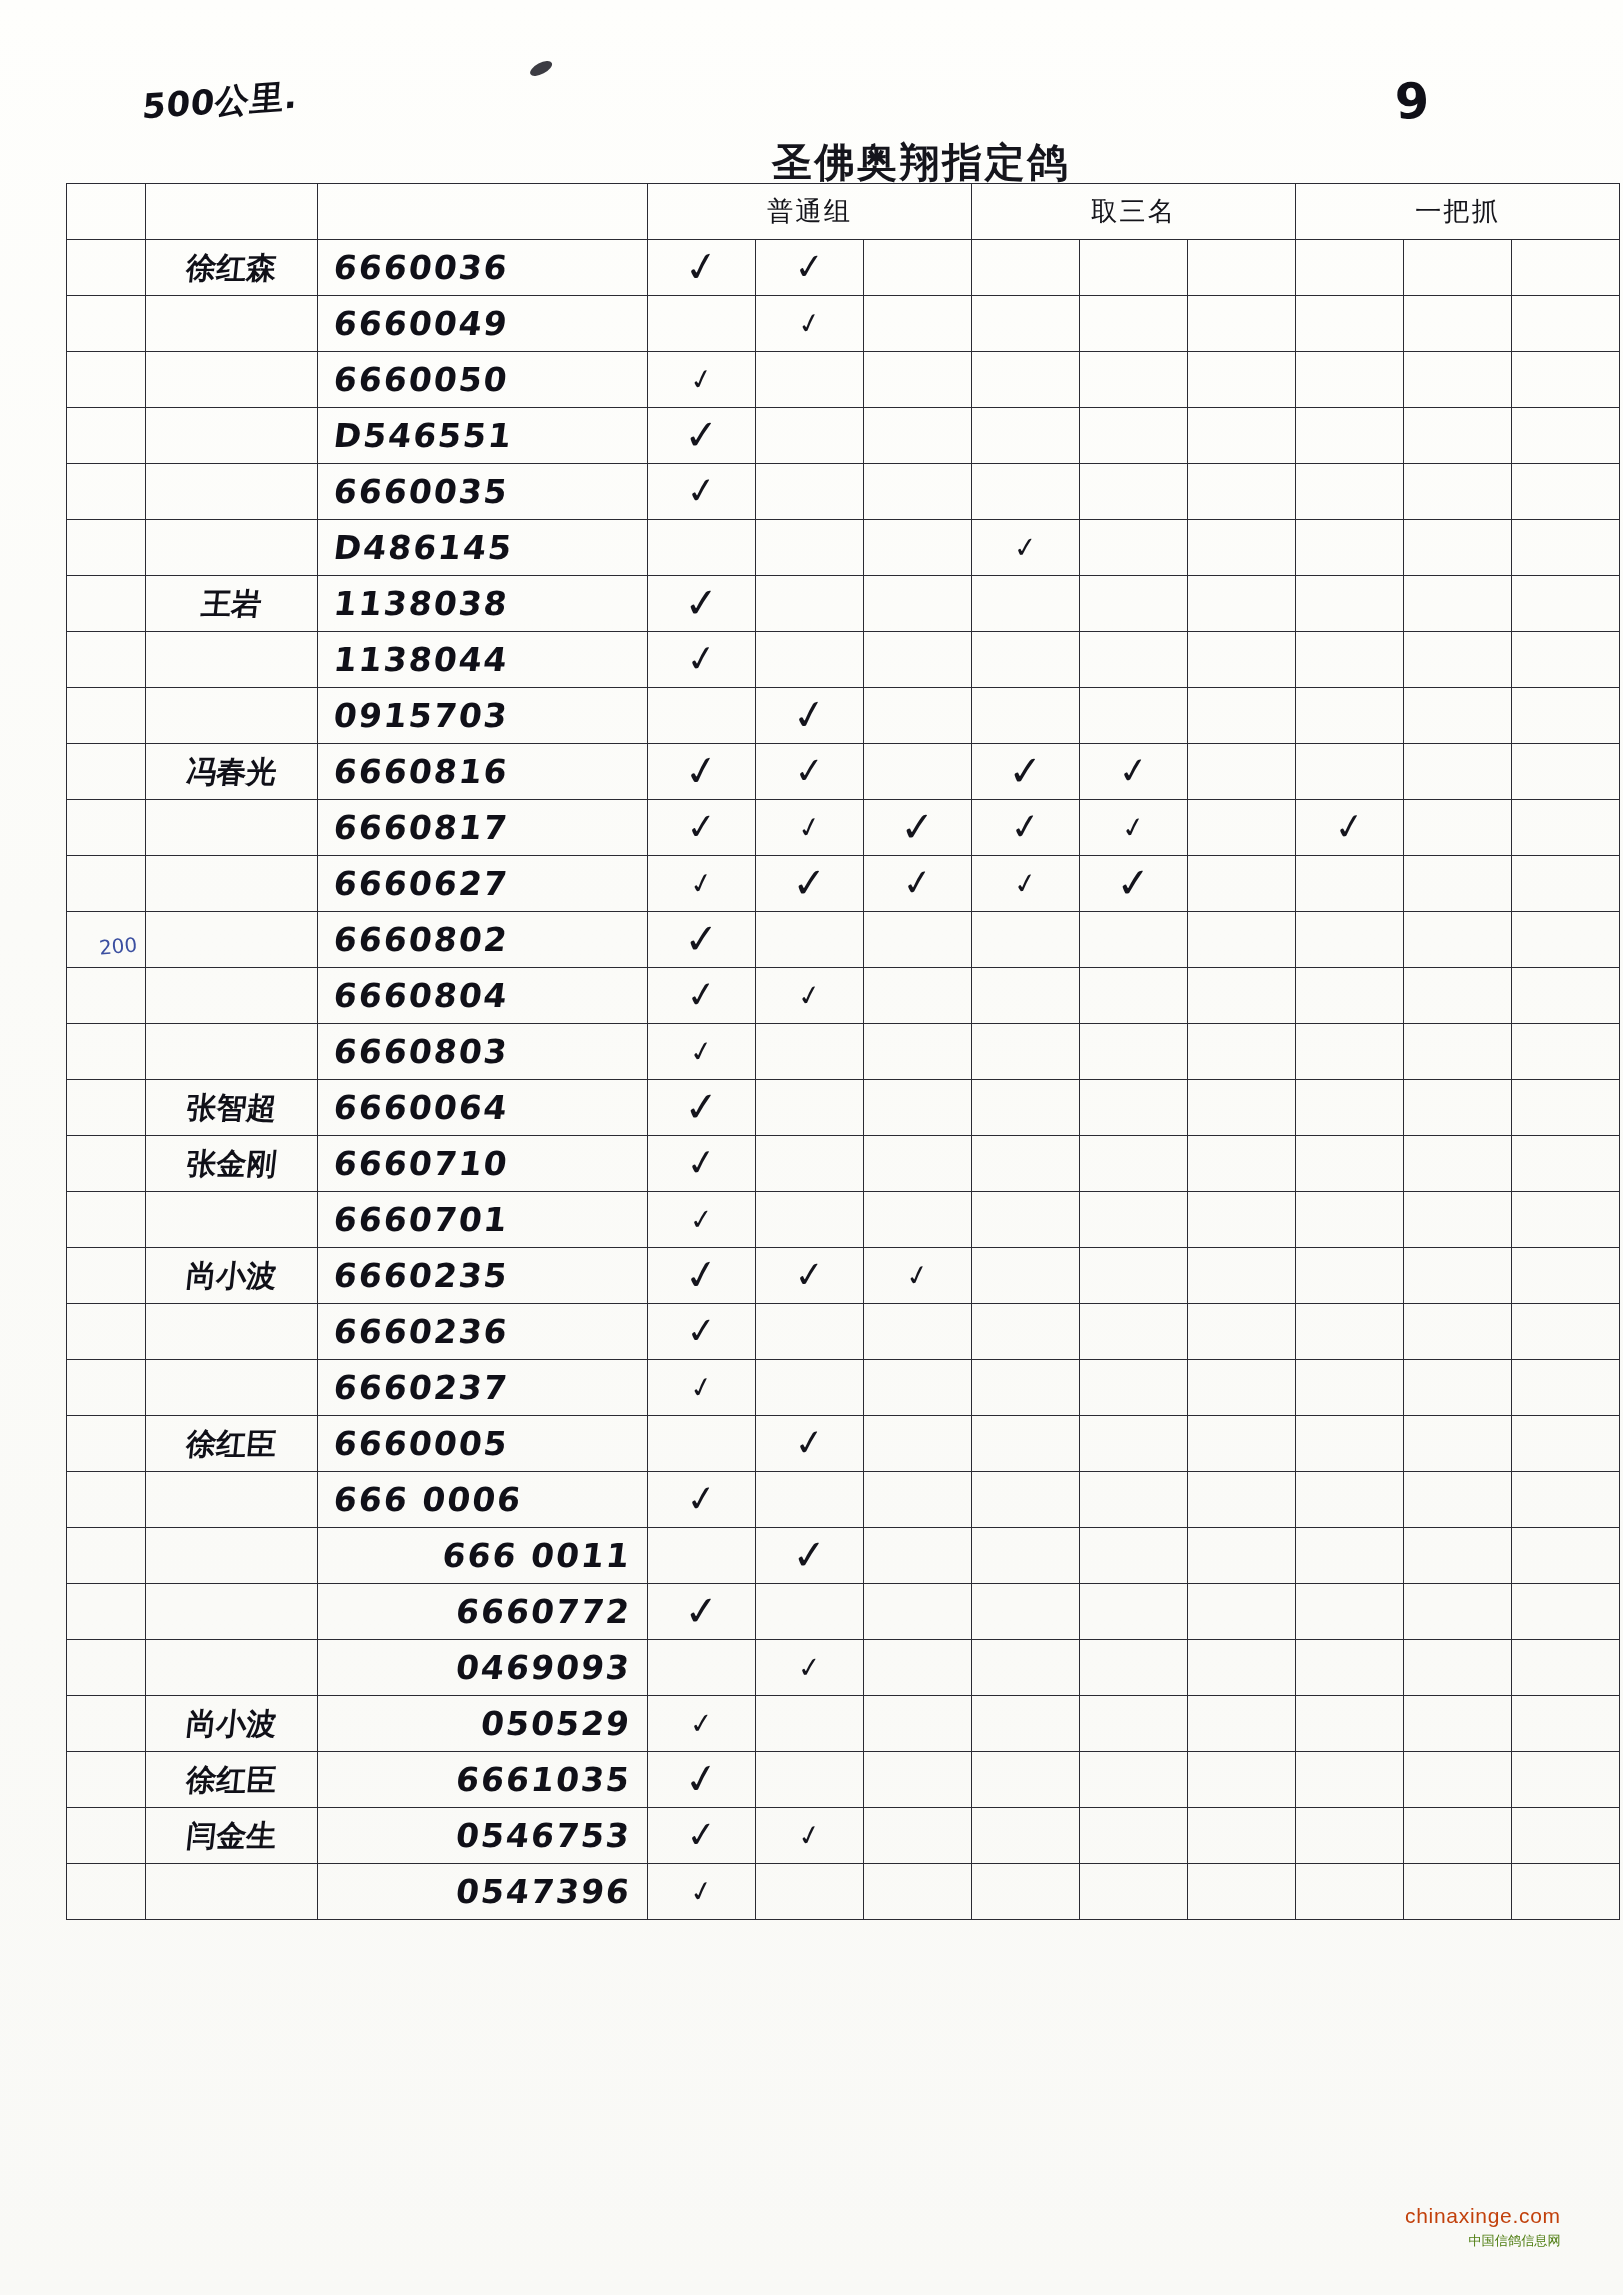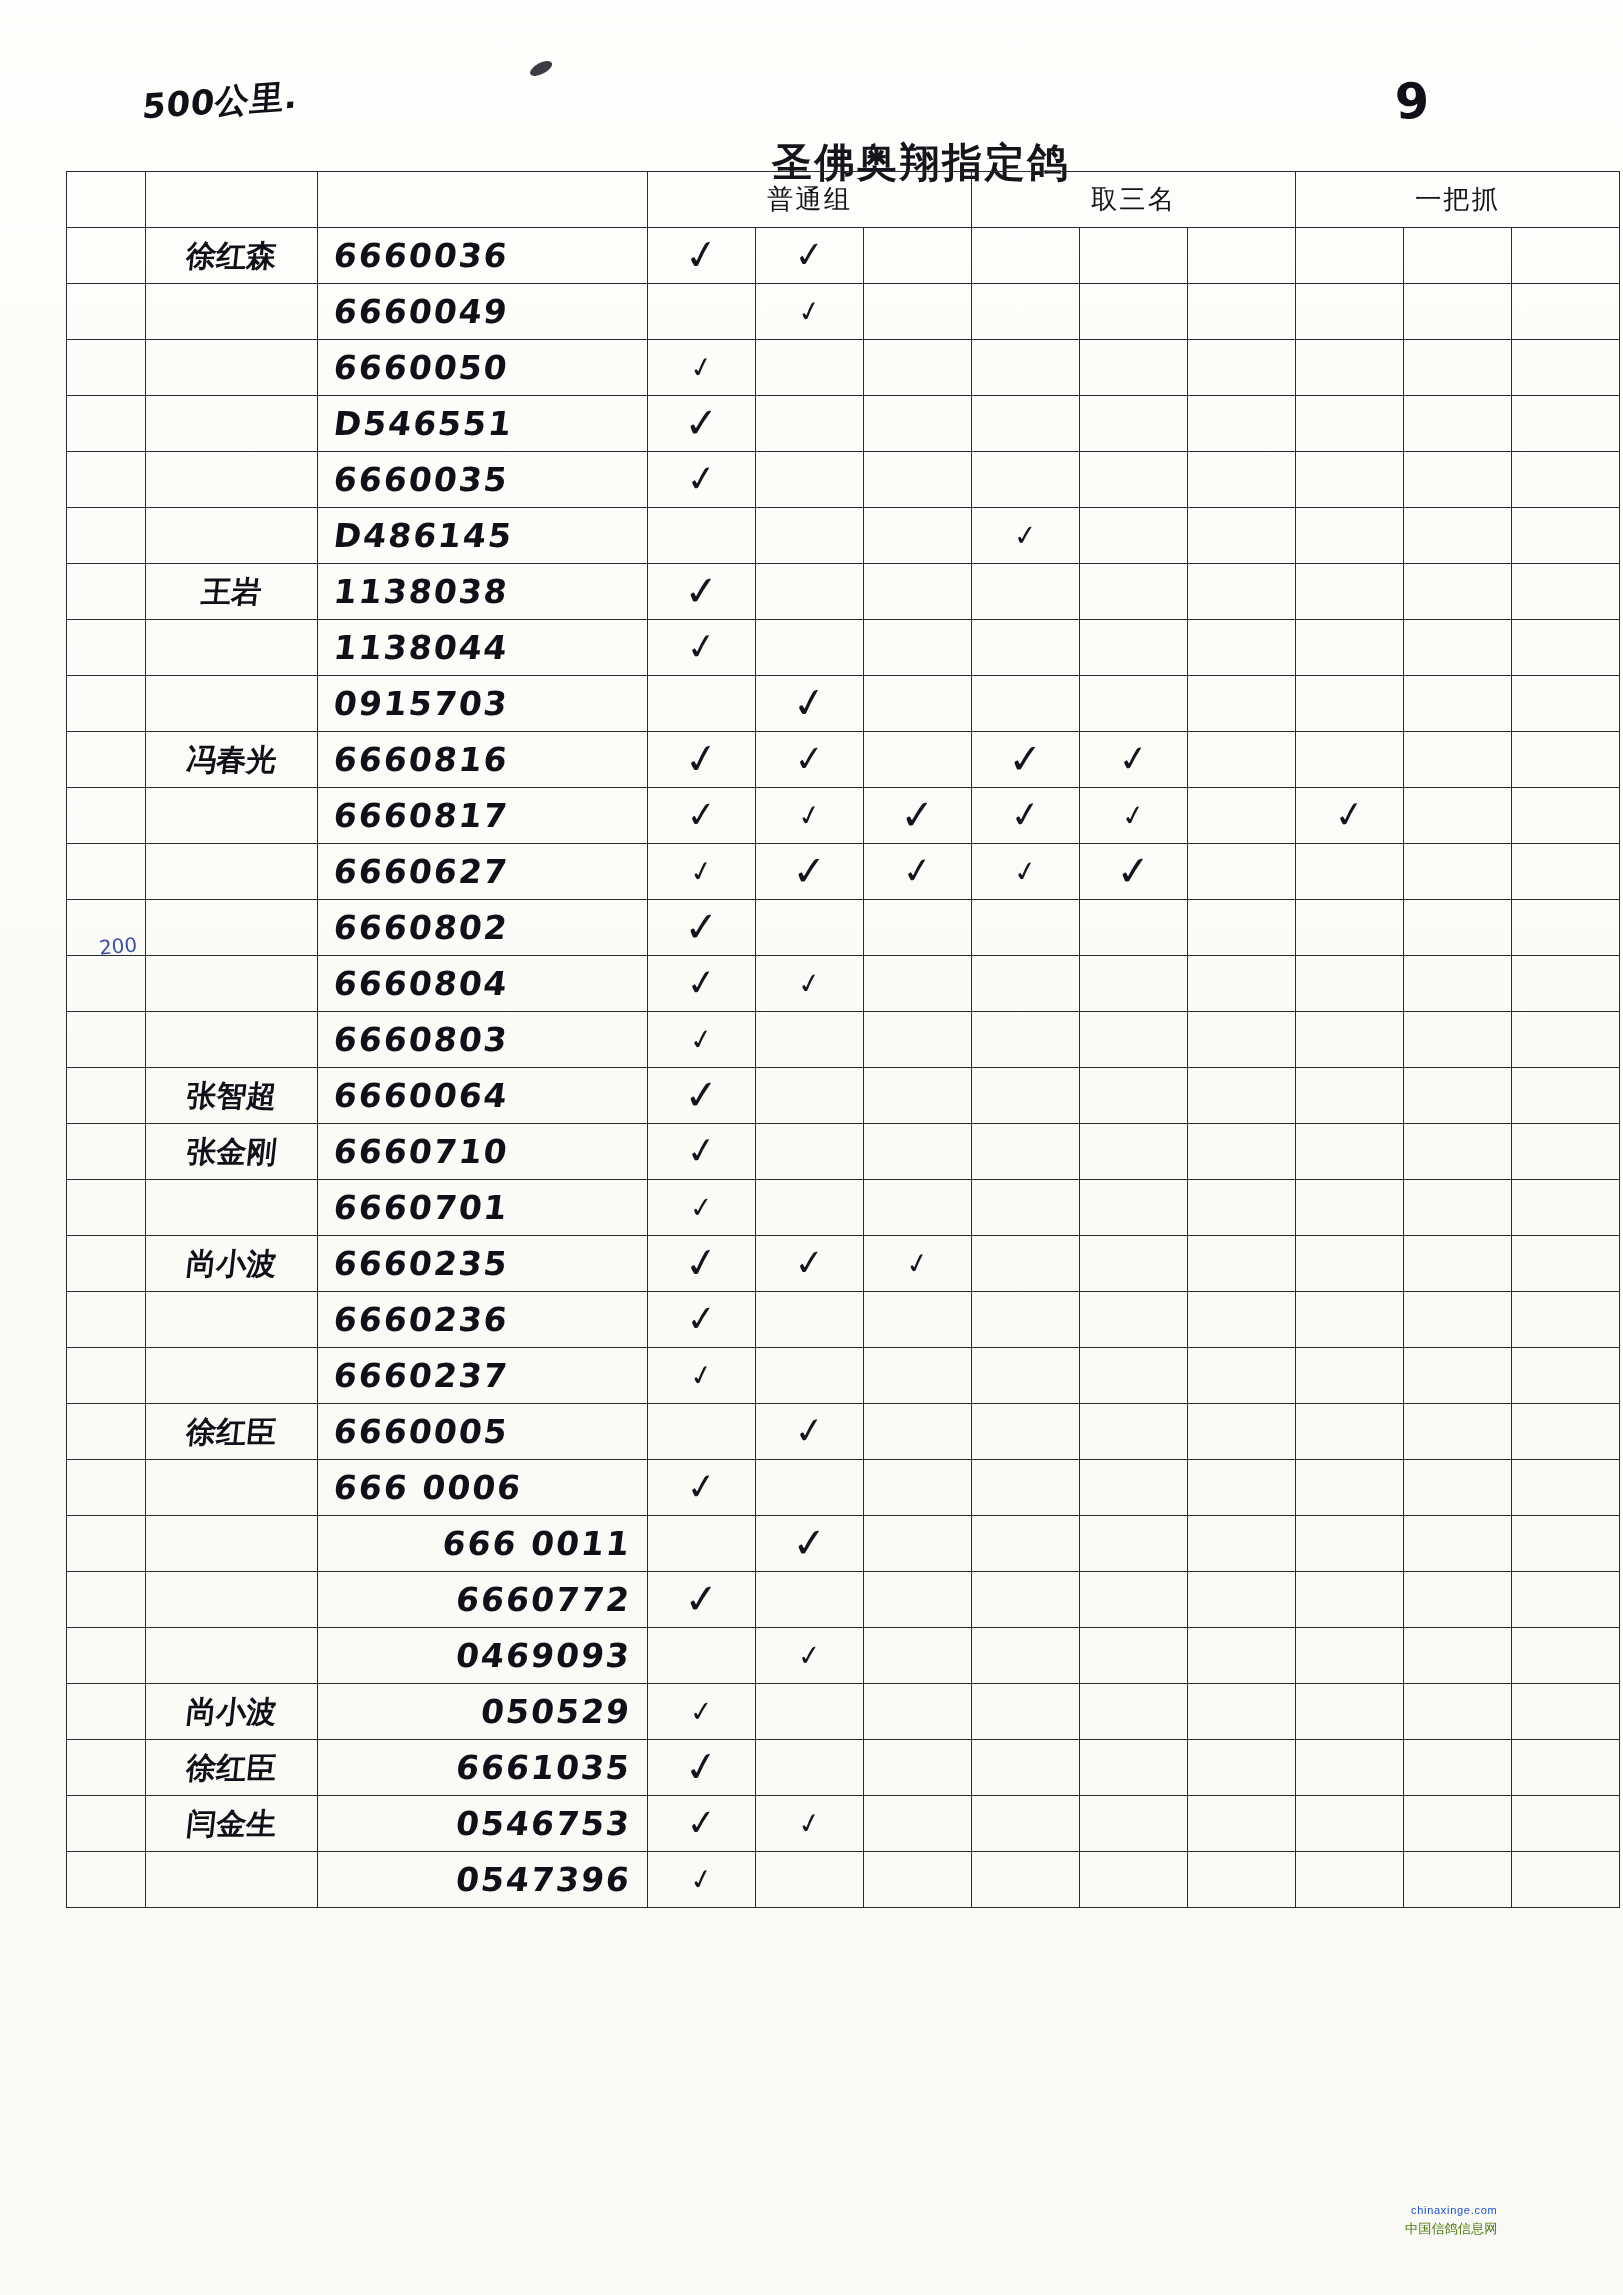--- a/index.html
+++ b/index.html
@@ -79,21 +79,21 @@
     background: #1a1a22;
     border-radius: 50%;
     transform: rotate(-28deg);
     opacity: .85;
   }
 
   
   #ledger {
     position: absolute;
     left: 66px;
-    top: 171px;
+    top: 183px;
     width: 1492px;
     border-collapse: collapse;
     table-layout: fixed;
   }
   #ledger td, #ledger th {
     border: 1.3px solid #2b2b33;
     padding: 0;
     margin: 0;
     height: 56px;
     box-sizing: border-box;
@@ -167,22 +167,22 @@
   }
 
   
   #watermark {
     position: absolute;
     left: 1405px;
     top: 2204px;
     text-align: right;
   }
   #watermark .wm-main {
-    font-size: 11px;
-    color: #1d4ed8;
+    font-size: 21px;
+    color: #c2410c;
     font-family: "Liberation Sans", sans-serif;
     letter-spacing: 0.7px;
   }
   #watermark .wm-sub {
     font-size: 13.2px;
     color: #4d7c0f;
     font-family: "DejaVu Sans", sans-serif;
     margin-top: 4px;
   }
 </style>

